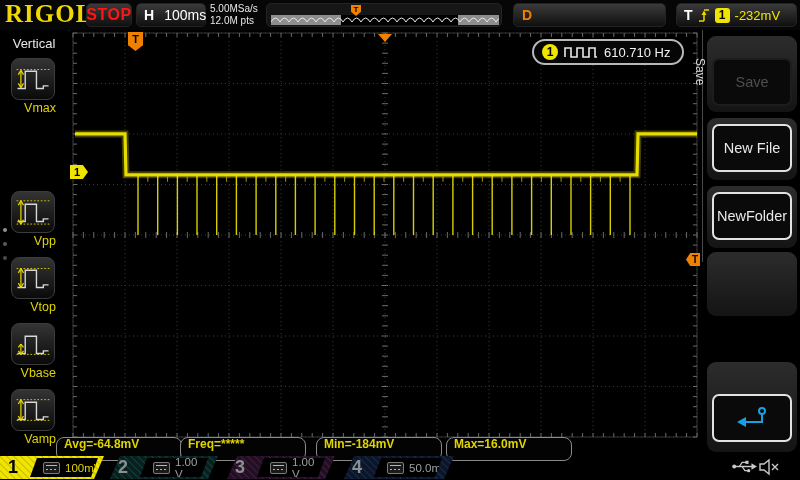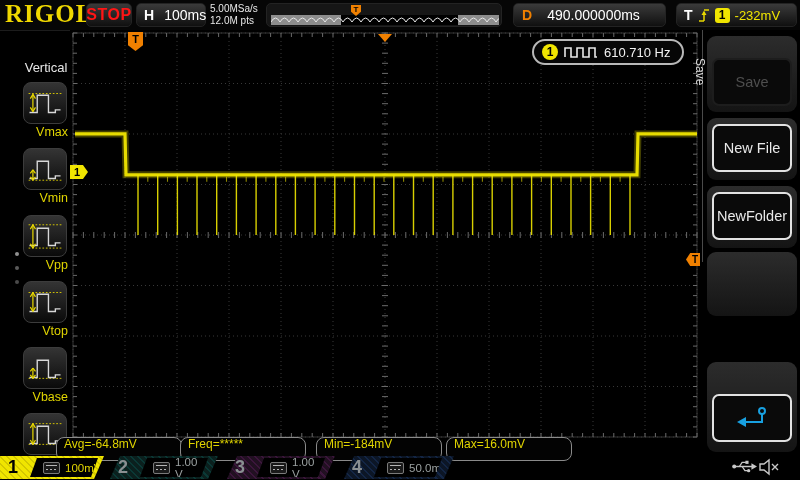--- a/index.html
+++ b/index.html
@@ -26,21 +26,21 @@
          color:#000;font-size:8px;font-weight:bold;text-align:center;line-height:9px;}
   .d-box{left:513px;width:153px;}
   .d-label{color:#f08000;font-weight:bold;font-size:14px;margin-left:8px;}
   .d-value{color:#fff;font-size:14px;margin:0 auto;padding-right:10px;}
   .t-box{left:676px;width:121px;gap:5px;}
   .t-label{color:#fff;font-weight:bold;font-size:14px;margin-left:7px;}
   .t-src{background:#f0e500;color:#000;font-weight:bold;width:15px;height:15px;border-radius:3px;
          text-align:center;font-size:12px;line-height:15px;}
   .t-level{color:#f0e500;font-size:13px;}
   
-  #left-menu{position:absolute;left:12px;top:30px;width:68px;height:426px;background:#000;margin-top:24px;}
+  #left-menu{position:absolute;left:0;top:30px;width:68px;height:426px;background:#000;}
   .menu-title{color:#e8e8e8;font-size:13px;text-align:center;padding-top:6px;}
   .vm-item{position:absolute;left:10px;width:46px;text-align:right;}
   .vm-icon{width:42px;height:40px;margin:0 auto;background:linear-gradient(#343434,#0a0a0a);
            border:1px solid #3c3c3c;border-radius:8px;display:flex;align-items:center;justify-content:center;}
   .vm-label{color:#e0d400;font-size:12.5px;margin-top:1px;}
   .pw{fill:none;stroke:#d8d8d8;stroke-width:1.6;}
   .yd{stroke:#e8d800;stroke-width:1;stroke-dasharray:2 2;}
   .ya{stroke:#e8d800;stroke-width:1.4;fill:none;}
   .page-dots{position:absolute;left:3px;top:198px;}
   .page-dots div{width:4px;height:4px;border-radius:50%;margin-bottom:10px;}
@@ -67,21 +67,21 @@
   #right-menu{position:absolute;left:700px;top:30px;width:100px;height:426px;background:#000;}
   .tab-line{position:absolute;left:2px;top:0;width:1px;height:232px;background:#4a4a4a;}
   .menu-vtitle{position:absolute;left:-7px;top:28px;color:#ddd;font-size:12px;writing-mode:vertical-rl;}
   .well{position:absolute;left:7px;width:90px;background:linear-gradient(#2c2c2c,#141414);border-radius:9px;}
   .rm-btn{position:absolute;left:12px;width:80px;height:48px;border-radius:7px;background:#0a0a0a;
           display:flex;align-items:center;justify-content:center;font-size:14.5px;box-sizing:border-box;}
   .rm-on{border:2px solid #e2e2e2;color:#e8e8e8;}
   .rm-off{border:2px solid #1d1d1d;color:#4e4e4e;}
   
   .meas{position:absolute;top:437px;width:126px;height:24px;background:#030303;border:1px solid #8a8a8a;
-        border-radius:8px;box-sizing:border-box;color:#e0d400;font-size:12px;line-height:13px;padding-left:7px;}
+        border-radius:8px;box-sizing:border-box;color:#e0d400;font-size:12px;line-height:13px;padding-left:7px;font-weight:bold;}
   
   .chblk{position:absolute;top:456px;height:23px;}
   .ch-num{position:absolute;left:8px;top:1px;font-size:18px;font-weight:bold;}
   .ch-val{position:absolute;left:30px;top:2px;width:68px;height:19px;background:#000;
           clip-path:polygon(7px 0,100% 0,calc(100% - 7px) 100%,0 100%);
           display:flex;align-items:center;gap:5px;padding-left:13px;box-sizing:border-box;font-size:11.5px;}
   .coup{width:15px;height:10px;border:1px solid #7a7a7a;border-radius:2px;position:relative;flex:0 0 auto;background:#1a1a1a;}
   .coup:before{content:"";position:absolute;left:2px;right:2px;top:2px;height:1.5px;background:#b5b5b5;}
   .coup:after{content:"";position:absolute;left:2px;right:2px;top:6px;height:1.5px;
           background:repeating-linear-gradient(90deg,#b5b5b5 0 2px,transparent 2px 4px);}
@@ -130,21 +130,20 @@
         <div class="mem-window"></div>
         <svg class="mem-squiggle" id="mem-squiggle" width="228" height="10">
             <path d="M0,7 q4.5,-8 9,0 q4.5,-8 9,0 q4.5,-8 9,0 q4.5,-8 9,0 q4.5,-8 9,0 q4.5,-8 9,0 q4.5,-8 9,0 q4.5,-8 9,0 q4.5,-8 9,0 q4.5,-8 9,0 q4.5,-8 9,0 q4.5,-8 9,0 q4.5,-8 9,0 q4.5,-8 9,0 q4.5,-8 9,0 q4.5,-8 9,0 q4.5,-8 9,0 q4.5,-8 9,0 q4.5,-8 9,0 q4.5,-8 9,0 q4.5,-8 9,0 q4.5,-8 9,0 q4.5,-8 9,0 q4.5,-8 9,0 q4.5,-8 9,0 q4.5,-8 9,0" stroke="#e8e8e8" stroke-width="1" fill="none"></path>
           </svg>
       </div>
       <div class="mem-t">T</div>
     </div>
 
     <div class="tbox d-box">
       <span class="d-label">D</span>
-      <span class="d-value">490.000000ms</span>
     </div>
 
     <div class="tbox t-box">
       <span class="t-label">T</span>
       <svg width="12" height="16" viewBox="0 0 12 16">
         <path d="M1,14 H6 M6,14 V5 M6,3 H11" stroke="#e8d800" stroke-width="1.5" fill="none"></path>
         <path d="M3.5,8 L6,3.5 L8.5,8 Z" fill="#e8d800"></path>
       </svg>
       <span class="t-src">1</span>
       <span class="t-level">-232mV</span>
@@ -161,33 +160,20 @@
           <path class="pw" d="M4,33 H13 V13 H26 V33 H34 V30 H40"></path>
           <g class="ya">
               <line x1="8" y1="12" x2="8" y2="32"></line>
               <path d="M8,12 l-3,5 M8,12 l3,5 M8,32 l-3,-5 M8,32 l3,-5"></path>
             </g>
         </svg>
       </div>
       <div class="vm-label">Vmax</div>
     </div>
 
-    <div class="vm-item" style="top:94px">
-      <div class="vm-icon">
-        <svg width="40" height="38" viewBox="0 0 44 44">
-          <line class="yd" x1="3" y1="35" x2="41" y2="35"></line>
-          <path class="pw" d="M4,33 H13 V13 H26 V33 H34 V30 H40"></path>
-          <g class="ya">
-              <line x1="8" y1="23" x2="8" y2="35"></line>
-              <path d="M8,23 l-3,4 M8,23 l3,4 M8,35 l-3,-4 M8,35 l3,-4"></path>
-            </g>
-        </svg>
-      </div>
-      <div class="vm-label">Vmin</div>
-    </div>
 
     <div class="vm-item" style="top:161px">
       <div class="vm-icon">
         <svg width="40" height="38" viewBox="0 0 44 44">
           <line class="yd" x1="3" y1="9" x2="41" y2="9"></line>
           <line class="yd" x1="3" y1="36" x2="41" y2="36"></line>
           <path class="pw" d="M4,33 H13 V13 H26 V33 H34 V30 H40"></path>
           <g class="ya">
               <line x1="8" y1="9" x2="8" y2="36"></line>
               <path d="M8,9 l-3,5 M8,9 l3,5 M8,36 l-3,-5 M8,36 l3,-5"></path>

